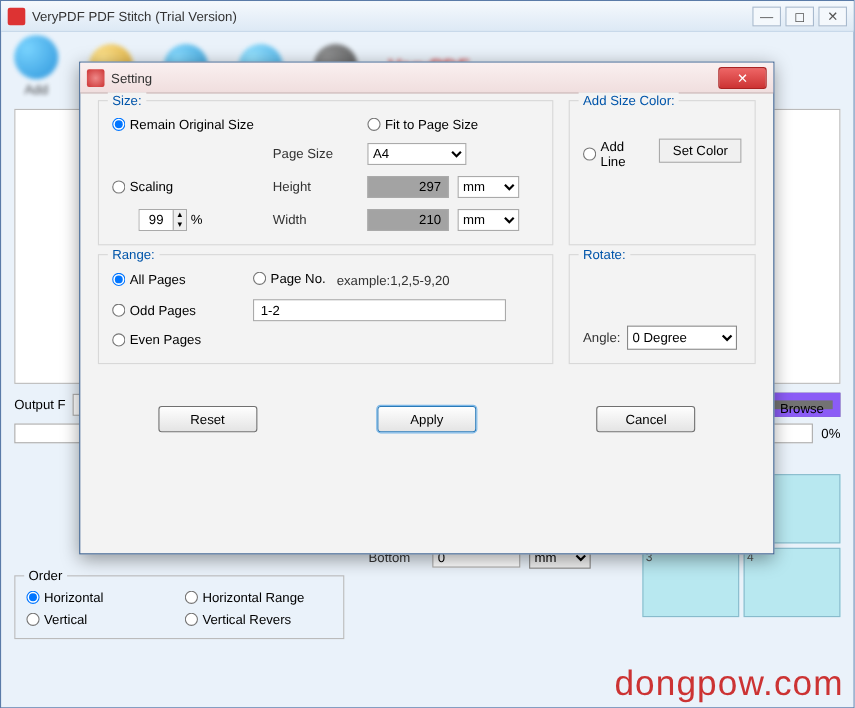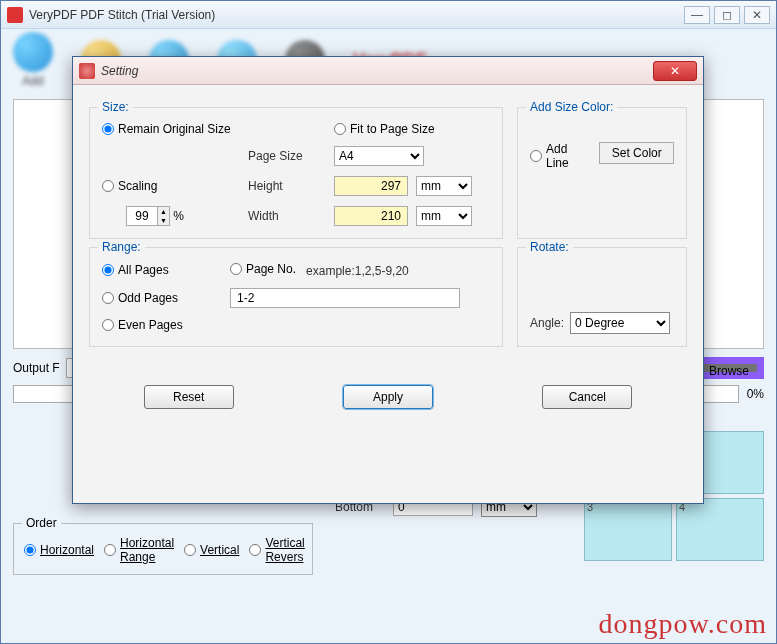--- a/index.html
+++ b/index.html
@@ -26,68 +26,68 @@
 .content { padding: 8px 12px; }
 .listbox { background: #fff; border: 1px solid #bbb; height: 250px; }
 .output-row { display: flex; align-items: center; gap: 6px; margin-top: 8px; }
 .output-row input { flex: 1; height: 20px; border: 1px solid #aaa; padding: 0 4px; }
 .browse-btn { height: 22px; padding: 0 8px; border: 7px solid #8b5cf6; background: #737373; cursor: pointer; }
 .progress-row { display: flex; align-items: center; gap: 8px; margin-top: 6px; }
 .progress-bar { flex: 1; height: 18px; border: 1px solid #aaa; background: #fff; }
 .bottom-area { display: flex; gap: 12px; margin-top: 10px; }
 .order-group { border: 1px solid #bbb; padding: 6px 10px 10px; width: 300px; position: relative; margin-top: 110px; }
 .order-group .legend { position: absolute; top: -8px; left: 8px; background: #eaf2fa; padding: 0 4px; }
-.order-rows { display: grid; grid-template-columns: 1fr 1fr 1fr 1fr; gap: 6px 10px; margin-top: 6px; text-decoration: underline; }
+.order-rows { display: grid; grid-template-columns: 1fr 1fr; gap: 6px 10px; margin-top: 6px; }
 .radio-item { display: flex; align-items: center; gap: 4px; }
 .radio-item input { width: 12px; height: 12px; }
 
 .margin-group { position: relative; padding: 6px 10px 10px; flex: 1; }
 .margin-group .legend { position: absolute; top: -8px; left: 8px; background: #eaf2fa; padding: 0 4px; }
 .margin-grid { display: grid; grid-template-columns: 50px 80px 60px; gap: 4px 8px; align-items: center; margin-top: 6px; }
 .margin-grid input { width: 80px; height: 18px; border: 1px solid #aaa; padding: 0 4px; }
 .margin-grid select { width: 56px; height: 20px; border: 1px solid #888; background: #f0f0f0; }
 
 .preview-panel { position: absolute; right: 12px; top: 430px; width: 180px; height: 130px; display: grid; grid-template-columns: 1fr 1fr; grid-template-rows: 1fr 1fr; gap: 4px; }
 .preview-cell { background: #b8e8f0; border: 1px solid #8bc; font-size: 11px; padding: 2px; color: #555; }
 
 
 .dialog { position: absolute; left: 72px; top: 56px; width: 632px; height: 448px; background: #f3f3f3; border: 1px solid #3a6090; box-shadow: 0 4px 16px rgba(0,0,0,0.4); }
 .dlg-title { height: 28px; background: linear-gradient(#faf0f0, #f0dede); border-bottom: 1px solid #c8b0b0; display: flex; align-items: center; padding: 0 6px; }
 .dlg-title .dlg-icon { width: 16px; height: 16px; background: radial-gradient(circle,#e88,#c33); border-radius: 2px; margin-right: 6px; }
-.dlg-title .dlg-name { flex: 1; color: #333; font-style: italic; }
+.dlg-title .dlg-name { flex: 1; color: #333; }
 .dlg-close { width: 44px; height: 20px; background: linear-gradient(#e66,#c33); border: 1px solid #a22; border-radius: 3px; color: #fff; text-align: center; line-height: 18px; cursor: pointer; }
 
-.dlg-body { padding: 22px 16px; display: grid; grid-template-columns: 1fr 170px; grid-template-rows: auto auto; gap: 8px 14px; }
+.dlg-body { padding: 6px 16px; display: grid; grid-template-columns: 1fr 170px; grid-template-rows: auto auto; gap: 8px 14px; }
 .group { border: 1px solid #d8d8d8; position: relative; padding: 14px 12px 12px; background: #f3f3f3; }
 .group .gtitle { position: absolute; top: -8px; left: 8px; background: #f3f3f3; padding: 0 4px; color: #0055aa; }
 .size-grid { display: grid; grid-template-columns: 140px 80px 76px 60px; gap: 10px 6px; align-items: center; }
 .size-grid .span2 { grid-column: span 2; }
 .lbl { color: #333; }
-.num-input { width: 74px; height: 20px; border: 1px solid #aaa; text-align: right; padding: 0 6px; background: #fef9c3; }
+.num-input { width: 74px; height: 20px; border: 1px solid #aaa; text-align: right; padding: 0 6px; background: #a3a3a3; }
 .sel { width: 56px; height: 20px; border: 1px solid #aaa; background: #fff; }
 .spinner { display: inline-flex; align-items: center; border: 1px solid #aaa; height: 20px; background: #fff; }
 .spinner input { width: 30px; border: none; text-align: center; height: 18px; }
 .spinner .spin-btns { display: flex; flex-direction: column; }
 .spinner .spin-btns span { width: 12px; height: 9px; background: #eee; border-left: 1px solid #aaa; font-size: 7px; text-align: center; line-height: 9px; cursor: pointer; }
 
 .range-grid { display: grid; grid-template-columns: 120px 1fr; gap: 10px 8px; align-items: center; }
 .txt-input { height: 20px; border: 1px solid #aaa; padding: 0 6px; background: #fff; width: 230px; }
 .example { color: #333; }
 
 .color-group-inner { display: flex; flex-direction: row; gap: 12px; padding-top: 20px; }
 .btn-inline { height: 22px; padding: 0 10px; border: 1px solid #aaa; background: #f0f0f0; cursor: pointer; width: 80px; }
 
 .rotate-row { display: flex; align-items: center; gap: 6px; margin-top: 50px; }
 .rotate-row select { width: 100px; height: 22px; border: 1px solid #888; background: #fff; }
 
 .dlg-buttons { grid-column: 1 / -1; display: flex; justify-content: space-around; margin-top: 30px; }
 .dlg-btn { width: 90px; height: 24px; border: 1px solid #707070; background: linear-gradient(#fefefe,#e4e4e4); cursor: pointer; border-radius: 3px; }
 .dlg-btn.primary { border: 1px solid #2a7ab8; outline: 1px solid #7db8e8; }
 
-.watermark { position: absolute; right: 10px; bottom: 4px; color: #cc3333; font-size: 28px; font-family: Liberation Serif, serif; letter-spacing: 1px; pointer-events: none; }
+.watermark { position: absolute; right: 10px; bottom: 4px; color: #cc3333; font-size: 32px; font-family: Liberation Sans, sans-serif; letter-spacing: 1px; pointer-events: none; }
 </style>
 </head>
 <body>
 
 <div class="main-window">
   <div class="titlebar">
     <div class="app-icon"></div>
     <div class="title">VeryPDF PDF Stitch (Trial Version)</div>
     <div class="win-controls">
       <div class="win-btn">—</div>

